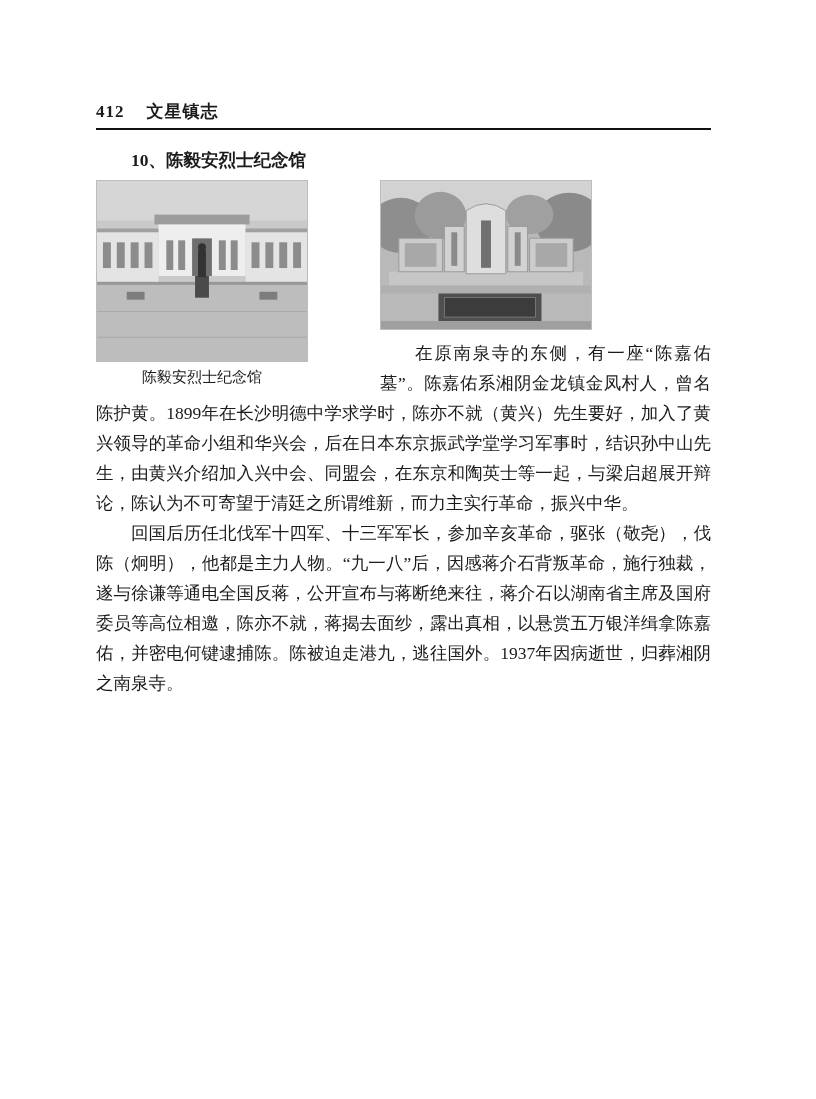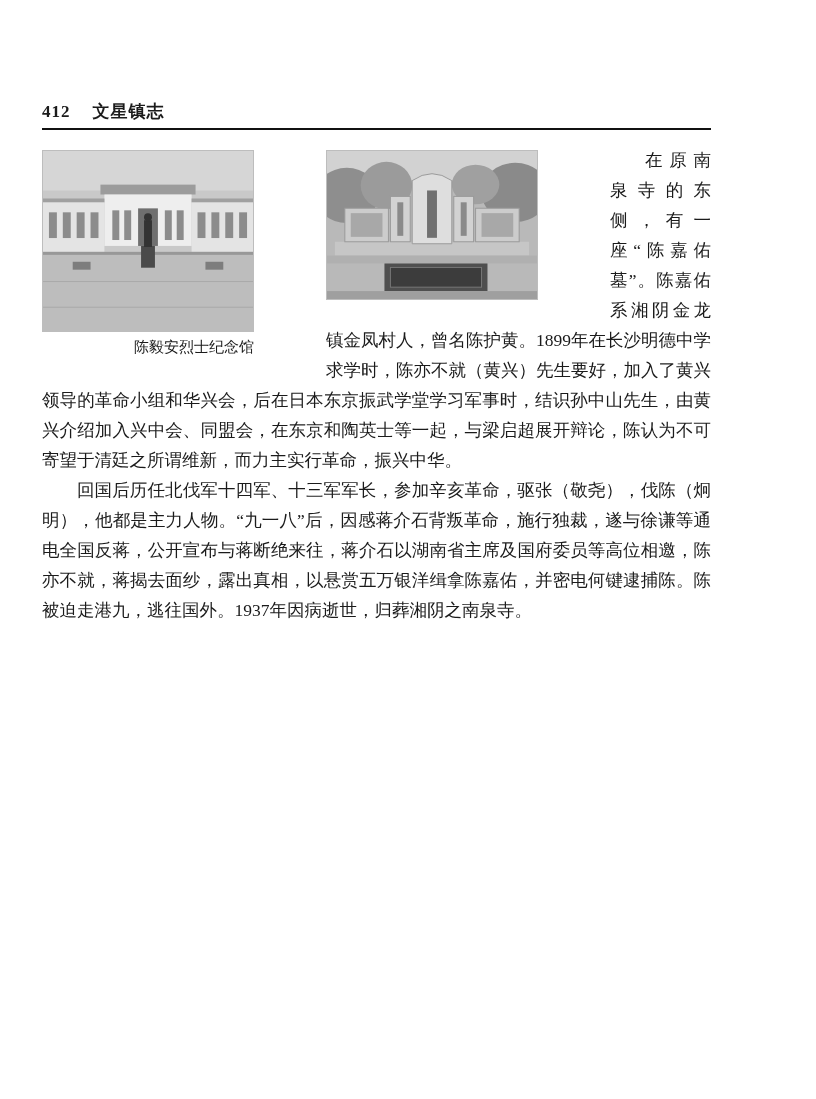--- a/index.html
+++ b/index.html
@@ -5,21 +5,21 @@
   * { margin: 0; padding: 0; box-sizing: border-box; }
   html, body { background: #ffffff; }
   body {
     width: 816px; height: 1099px;
     font-family: "Liberation Serif", "DejaVu Serif", serif;
     color: #1b1b1b;
   }
   .page {
     position: relative;
     width: 816px; height: 1099px;
-    padding: 100px 105px 0 42px;
+    padding: 100px 105px 0 96px;
     overflow: hidden;
     background: #ffffff;
   }
   .header {
     font-size: 17px; font-weight: bold; line-height: 24px;
     padding-bottom: 4px; letter-spacing: 1px;
   }
   .header .pagenum { margin-right: 22px; }
   .rule { border-bottom: 2.5px solid #111111; margin-bottom: 15px; }
   .body-text {
@@ -39,38 +39,39 @@
   }
   .photo {
     width: 212px; overflow: hidden;
     background: #d5d5d5;
     border: 1px solid #bdbdbd;
   }
   .photo-memorial { height: 182px; }
   .photo-tomb { height: 150px; }
   .photo svg { display: block; width: 100%; height: 100%; }
   figcaption {
-    text-align: right; font-size: 15px; line-height: 20px;
+    text-align: center; font-size: 15px; line-height: 20px;
     margin-top: 5px; color: #1b1b1b;
   }
 </style>
 </head>
 <body>
 
 <div class="page">
 
   <div class="header">
     <span class="pagenum">412</span><span class="booktitle">文星镇志</span>
   </div>
   <div class="rule"></div>
 
   <div class="body-text">
 
 
 
+    <h3>10、陈毅安烈士纪念馆</h3>
 
     <figure class="photo-block">
       <div class="photo photo-memorial">
         <svg viewBox="0 0 212 182" preserveAspectRatio="none">
           <rect x="0" y="0" width="212" height="182" fill="#c9c9c9"></rect>
           <rect x="0" y="0" width="212" height="40" fill="#d6d6d6"></rect>
           <rect x="58" y="34" width="96" height="10" fill="#9c9c9c"></rect>
           <rect x="62" y="44" width="88" height="52" fill="#eeeeee"></rect>
           <rect x="96" y="58" width="20" height="38" fill="#6f6f6f"></rect>
           <rect x="0" y="48" width="62" height="4" fill="#a0a0a0"></rect>

